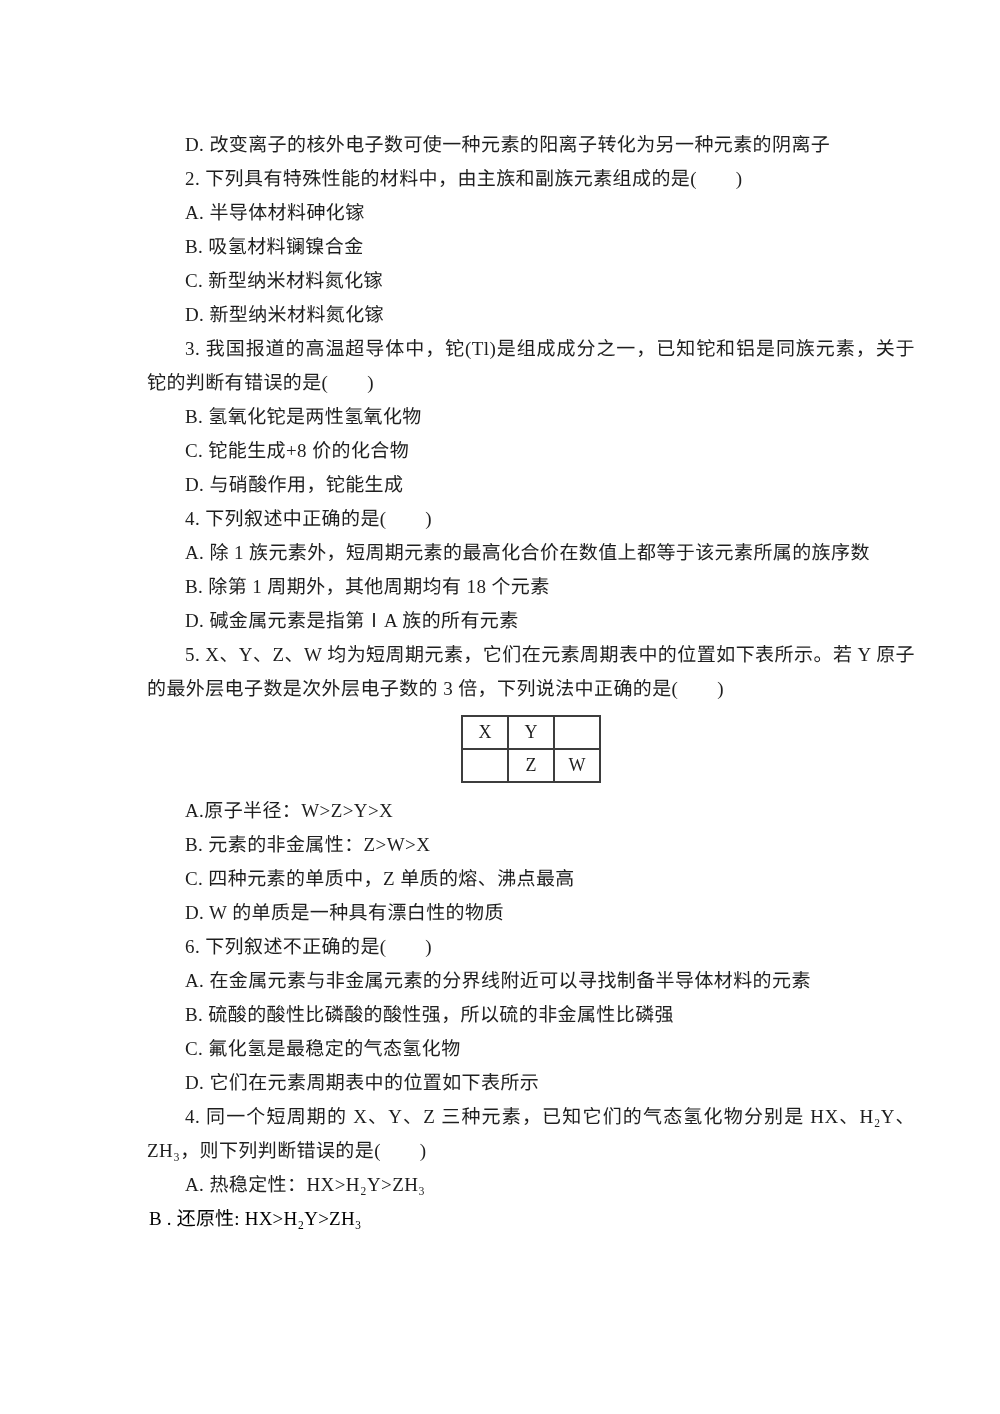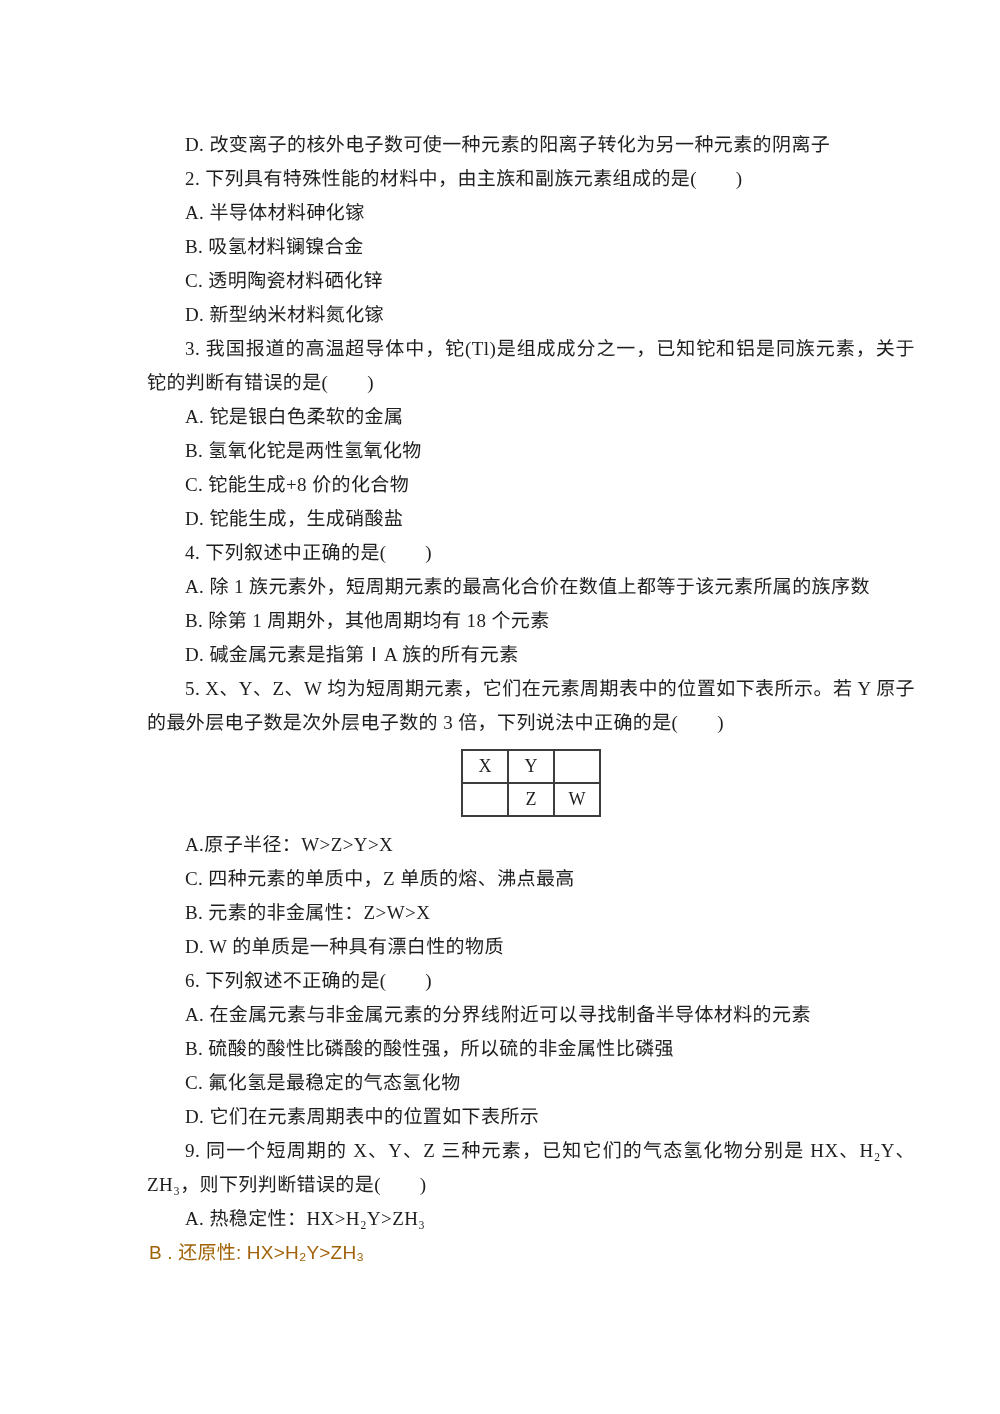--- a/index.html
+++ b/index.html
@@ -42,42 +42,41 @@
     height: 31px;
     border: 2px solid #3d3d3d;
     text-align: center;
     vertical-align: middle;
     font-family: "Liberation Serif", serif;
     font-size: 18px;
     color: #1e1e1e;
     padding: 0;
   }
   .footer-line {
-    font-family: Liberation Sans, sans-serif;
-    color: #a16207;
+    font-family: Liberation Serif, serif;
+    color: #000000;
     text-indent: 2px;
     letter-spacing: 0.2px;
   }
 </style>
 </head>
 <body>
 
 <div class="page">
 
   <p class="line">D. 改变离子的核外电子数可使一种元素的阳离子转化为另一种元素的阴离子</p>
   <p class="line">2. 下列具有特殊性能的材料中，由主族和副族元素组成的是(　　)</p>
   <p class="line">A. 半导体材料砷化镓</p>
   <p class="line">B. 吸氢材料镧镍合金</p>
-  <p class="line">C. 透明陶瓷材料硒化锌</p>
+  <p class="line">C. 新型纳米材料氮化镓</p>
   <p class="line">D. 新型纳米材料氮化镓</p>
   <p class="line">3. 我国报道的高温超导体中，铊(Tl)是组成成分之一，已知铊和铝是同族元素，关于铊的判断有错误的是(　　)</p>
-  <p class="line">A. 铊是银白色柔软的金属</p>
   <p class="line">B. 氢氧化铊是两性氢氧化物</p>
   <p class="line">C. 铊能生成+8 价的化合物</p>
-  <p class="line">D. 铊能生成，生成硝酸盐</p>
+  <p class="line">D. 与硝酸作用，铊能生成</p>
   <p class="line">4. 下列叙述中正确的是(　　)</p>
   <p class="line">A. 除 1 族元素外，短周期元素的最高化合价在数值上都等于该元素所属的族序数</p>
   <p class="line">B. 除第 1 周期外，其他周期均有 18 个元素</p>
   <p class="line">D. 碱金属元素是指第ⅠA 族的所有元素</p>
   <p class="line">5. X、Y、Z、W 均为短周期元素，它们在元素周期表中的位置如下表所示。若 Y 原子的最外层电子数是次外层电子数的 3 倍，下列说法中正确的是(　　)</p>
 
   <div class="table-wrap">
     <table class="ptable">
       <tbody>
           <tr>
@@ -88,25 +87,25 @@
       <tr>
         <td></td>
         <td>Z</td>
         <td>W</td>
       </tr>
     </tbody>
       </table>
   </div>
 
   <p class="line">A.原子半径：W&gt;Z&gt;Y&gt;X</p>
+  <p class="line">B. 元素的非金属性：Z&gt;W&gt;X</p>
   <p class="line">C. 四种元素的单质中，Z 单质的熔、沸点最高</p>
-  <p class="line">B. 元素的非金属性：Z&gt;W&gt;X</p>
   <p class="line">D. W 的单质是一种具有漂白性的物质</p>
   <p class="line">6. 下列叙述不正确的是(　　)</p>
   <p class="line">A. 在金属元素与非金属元素的分界线附近可以寻找制备半导体材料的元素</p>
   <p class="line">B. 硫酸的酸性比磷酸的酸性强，所以硫的非金属性比磷强</p>
   <p class="line">C. 氟化氢是最稳定的气态氢化物</p>
   <p class="line">D. 它们在元素周期表中的位置如下表所示</p>
-  <p class="line">9. 同一个短周期的 X、Y、Z 三种元素，已知它们的气态氢化物分别是 HX、H₂Y、ZH₃，则下列判断错误的是(　　)</p>
+  <p class="line">4. 同一个短周期的 X、Y、Z 三种元素，已知它们的气态氢化物分别是 HX、H₂Y、ZH₃，则下列判断错误的是(　　)</p>
   <p class="line">A. 热稳定性：HX&gt;H₂Y&gt;ZH₃</p>
   <p class="line footer-line">B . 还原性: HX&gt;H₂Y&gt;ZH₃</p>
 
 </div>
 
 </body></html>

